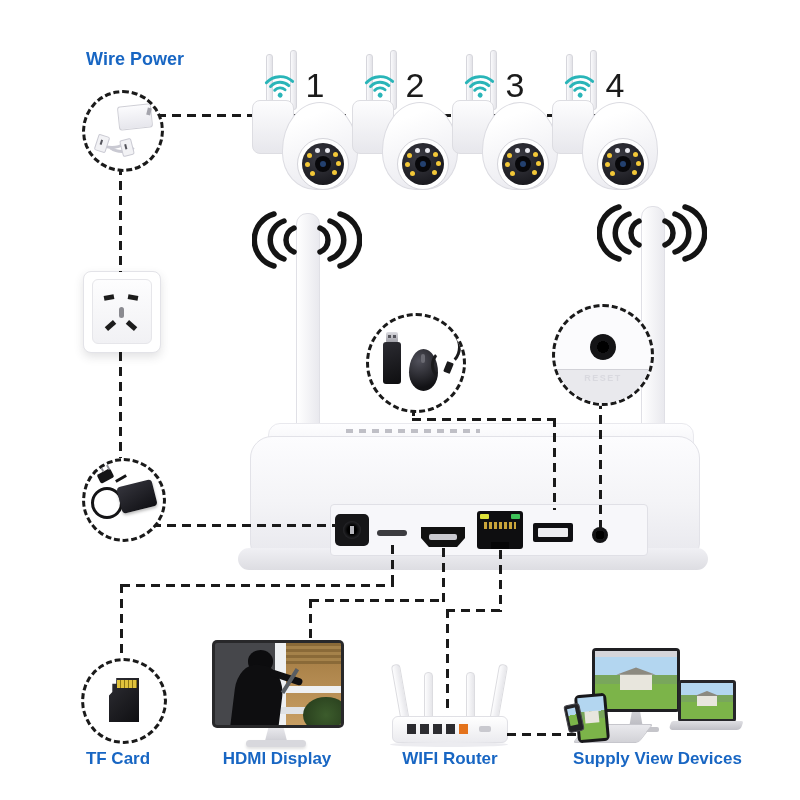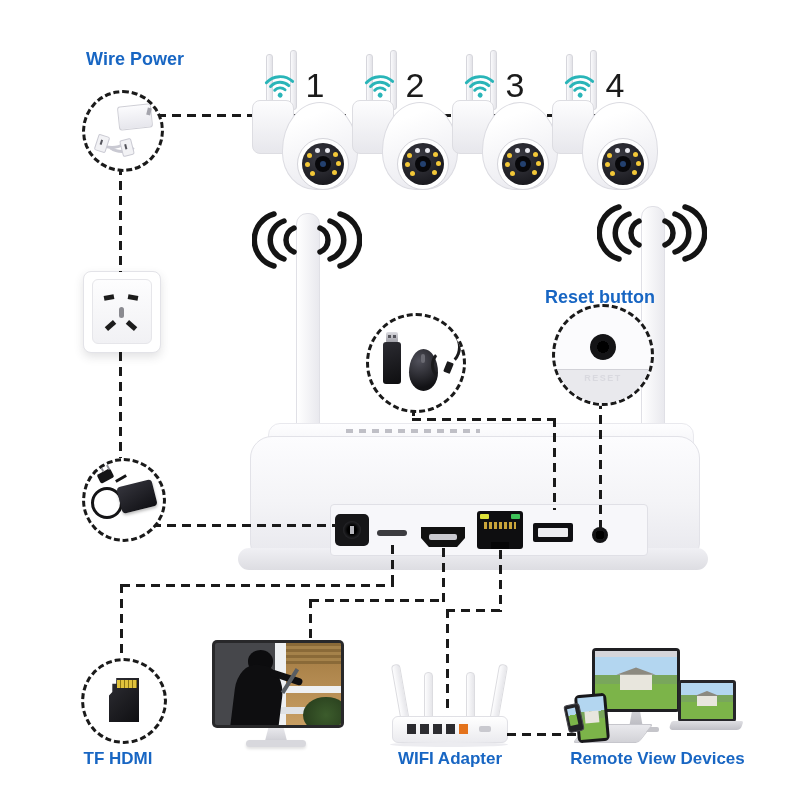--- a/index.html
+++ b/index.html
@@ -41,24 +41,24 @@
   .port{position:absolute;z-index:7;}
 </style>
 </head>
 <body>
 
 <div id="canvas">
 
   <div class="lbl" style="left:40px;top:50px;width:190px;font-size:18px;">
     <div>Wire Power</div>
   </div>
-  <div class="lbl" style="left:520px;top:288px;width:160px;font-size:18px;">Reset button</div>
-  <div class="lbl" style="left:58px;top:750px;width:120px;font-size:17px;">TF HDMl</div>
-  <div class="lbl" style="left:385px;top:750px;width:130px;font-size:17px;">WIFI Adapter</div>
-  <div class="lbl" style="left:565px;top:750px;width:185px;font-size:17px;">Remote View Devices</div>
+  <div class="lbl" style="left:58px;top:750px;width:120px;font-size:17px;">TF Card</div>
+  <div class="lbl" style="left:197px;top:750px;width:160px;font-size:17px;">HDMl Display</div>
+  <div class="lbl" style="left:385px;top:750px;width:130px;font-size:17px;">WIFI Router</div>
+  <div class="lbl" style="left:565px;top:750px;width:185px;font-size:17px;">Supply View Devices</div>
 
   <div class="dash-h" style="left:157px;top:114px;width:445px;z-index:10;"></div>
   <div class="dash-v" style="left:119px;top:166px;height:106px;"></div>
   <div class="dash-v" style="left:119px;top:352px;height:106px;"></div>
   <div class="dash-h" style="left:152px;top:524px;width:185px;"></div>
   <div class="dash-v" style="left:412px;top:407px;height:13px;"></div>
   <div class="dash-h" style="left:412px;top:418px;width:144px;"></div>
   <div class="dash-v" style="left:553px;top:418px;height:92px;"></div>
   <div class="dash-v" style="left:599px;top:400px;height:130px;"></div>
   <div class="dash-v" style="left:391px;top:545px;height:42px;"></div>

